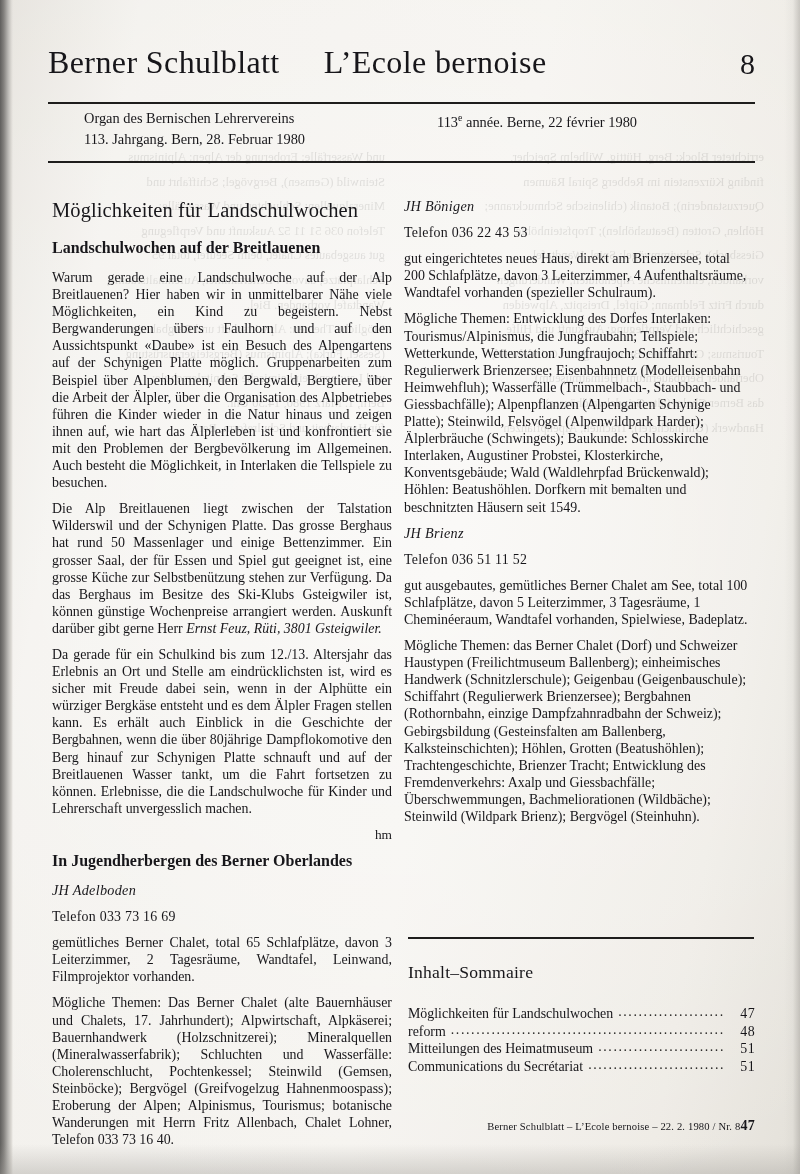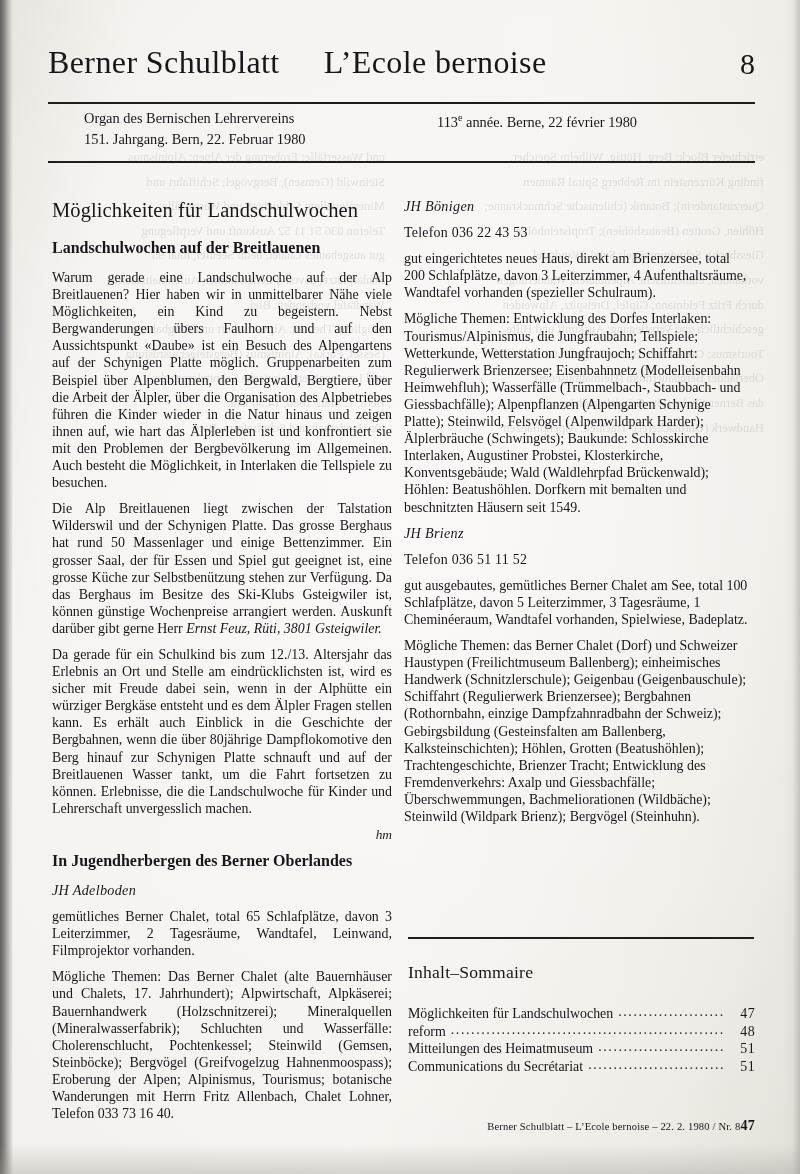--- a/index.html
+++ b/index.html
@@ -129,21 +129,20 @@
   h2.section-title.spaced { margin-top: 3px; }
   .hostel-name {
     font-style: italic;
     font-size: 14.2px;
     margin: 0 0 9px 0;
     letter-spacing: 0.3px;
   }
   .phone { margin: 0 0 7px 0; letter-spacing: 0.25px; }
   .plain { text-align: left; }
   .byline {
-    font-style: italic;
     text-align: right;
     margin: -9px 0 0 0;
     font-size: 13.4px;
   }
   .italic { font-style: italic; }
 
   
   #toc-rule {
     position: absolute; left: 408px; top: 937px; width: 346px;
     height: 2px; background: #1e1d1c;
@@ -228,21 +227,21 @@
       <span class="mast-de">Berner Schulblatt</span>
       <span class="mast-fr">L’Ecole bernoise</span>
       <span class="mast-num">8</span>
     </div>
 
     <div class="rule" id="rule-top"></div>
 
     <div class="subhead">
       <div class="subhead-col de">
         <div>Organ des Bernischen Lehrervereins</div>
-        <div>151. Jahrgang. Bern, 22. Februar 1980</div>
+        <div>113. Jahrgang. Bern, 28. Februar 1980</div>
       </div>
       <div class="subhead-col fr">
         <div>
           <span id="fr-line2-a">113<sup style="font-size: 0.68em; vertical-align: super;">e</sup> année. Berne, 22 février 1980</span>
         </div>
       </div>
     </div>
 
     <div class="rule" id="rule-bottom"></div>
 
@@ -258,20 +257,21 @@
         <span>Die Alp Breitlauenen liegt zwischen der Talstation Wilderswil und der Schynigen Platte. Das grosse Berghaus hat rund 50 Massenlager und einige Bettenzimmer. Ein grosser Saal, der für Essen und Spiel gut geeignet ist, eine grosse Küche zur Selbstbenützung stehen zur Verfügung. Da das Berghaus im Besitze des Ski-Klubs Gsteigwiler ist, können günstige Wochenpreise arrangiert werden. Auskunft darüber gibt gerne Herr </span><span class="italic">Ernst Feuz, Rüti, 3801 Gsteigwiler.</span>
       </p>
 
       <p>Da gerade für ein Schulkind bis zum 12./13. Altersjahr das Erlebnis an Ort und Stelle am eindrücklichsten ist, wird es sicher mit Freude dabei sein, wenn in der Alphütte ein würziger Bergkäse entsteht und es dem Älpler Fragen stellen kann. Es erhält auch Einblick in die Geschichte der Bergbahnen, wenn die über 80jährige Dampflokomotive den Berg hinauf zur Schynigen Platte schnauft und auf der Breitlauenen Wasser tankt, um die Fahrt fortsetzen zu können. Erlebnisse, die die Landschulwoche für Kinder und Lehrerschaft unvergesslich machen.</p>
 
       <p class="byline">hm</p>
 
       <h2 class="section-title spaced">In Jugendherbergen des Berner Oberlandes</h2>
 
       <p class="hostel-name">JH Adelboden</p>
+      <p class="phone plain">Telefon 033 73 16 69</p>
       <p>gemütliches Berner Chalet, total 65 Schlafplätze, davon 3 Leiterzimmer, 2 Tagesräume, Wandtafel, Leinwand, Filmprojektor vorhanden.</p>
       <p>Mögliche Themen: Das Berner Chalet (alte Bauernhäuser und Chalets, 17. Jahrhundert); Alpwirtschaft, Alpkäserei; Bauernhandwerk (Holzschnitzerei); Mineralquellen (Mineralwasserfabrik); Schluchten und Wasserfälle: Cholerenschlucht, Pochtenkessel; Steinwild (Gemsen, Steinböcke); Bergvögel (Greifvogelzug Hahnenmoospass); Eroberung der Alpen; Alpinismus, Tourismus; botanische Wanderungen mit Herrn Fritz Allenbach, Chalet Lohner, Telefon 033 73 16 40.</p>
     </div>
 
     <div class="col" id="col-right">
 
       <p class="hostel-name">JH Bönigen</p>
       <p class="phone plain">Telefon 036 22 43 53</p>
       <p class="plain">gut eingerichtetes neues Haus, direkt am Brienzersee, total 200 Schlafplätze, davon 3 Leiterzimmer, 4 Aufenthaltsräume, Wandtafel vorhanden (spezieller Schulraum).</p>
       <p class="plain">Mögliche Themen: Entwicklung des Dorfes Interlaken: Tourismus/Alpinismus, die Jungfraubahn; Tellspiele; Wetterkunde, Wetterstation Jungfraujoch; Schiffahrt: Regulierwerk Brienzersee; Eisenbahnnetz (Modelleisenbahn Heimwehfluh); Wasserfälle (Trümmelbach-, Staubbach- und Giessbachfälle); Alpenpflanzen (Alpengarten Schynige Platte); Steinwild, Felsvögel (Alpenwildpark Harder); Älplerbräuche (Schwingets); Baukunde: Schlosskirche Interlaken, Augustiner Probstei, Klosterkirche, Konventsgebäude; Wald (Waldlehrpfad Brückenwald); Höhlen: Beatushöhlen. Dorfkern mit bemalten und beschnitzten Häusern seit 1549.</p>

